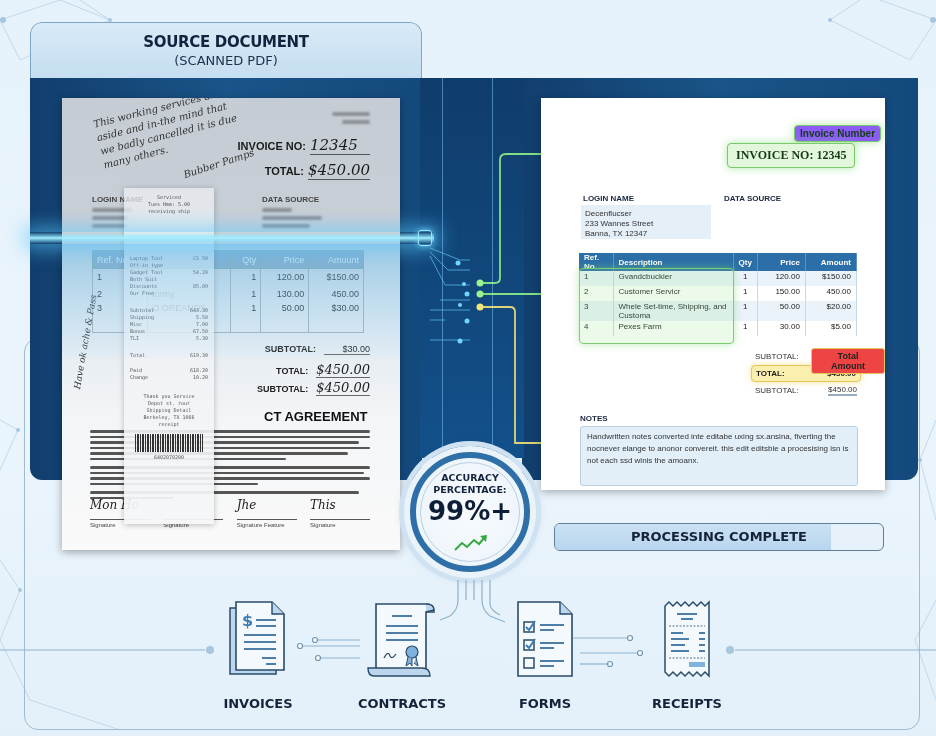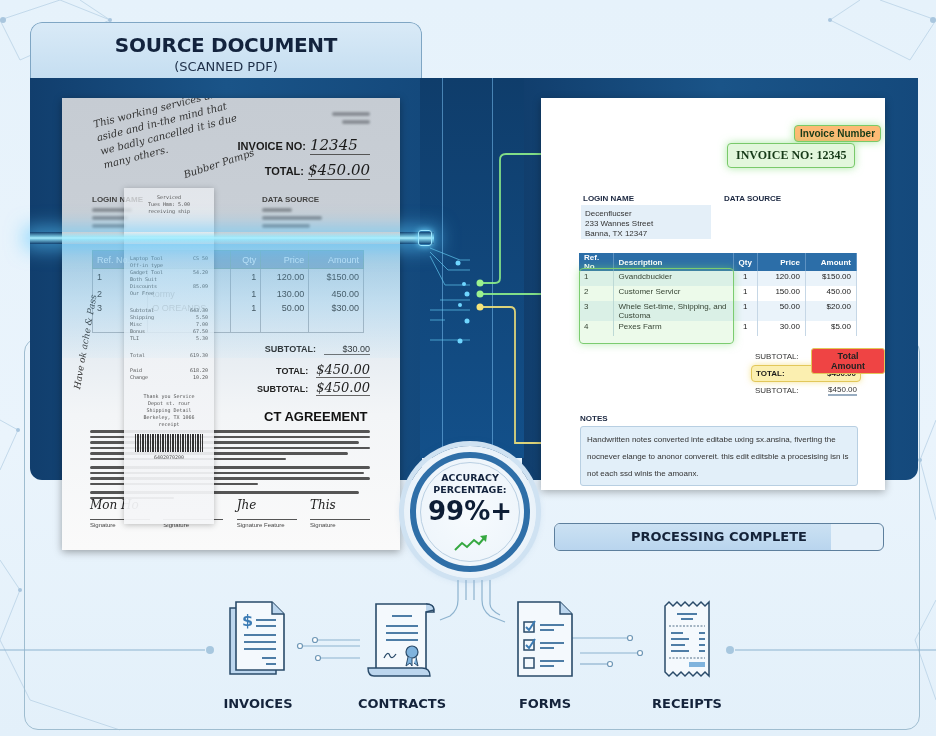--- a/index.html
+++ b/index.html
@@ -20,21 +20,21 @@
 
   
   .panel { position: absolute; top: 22px; border-radius: 12px; overflow: hidden; }
   .panel.left { left: 30px; width: 392px; height: 528px; }
   .panel.right { left: 522px; width: 396px; height: 528px; }
   .panel-head {
     height: 56px; background: linear-gradient(180deg,#d9eaf7 0%, #c5def1 100%);
     border: 1px solid #7fa6c4; border-bottom: none; border-radius: 12px 12px 0 0;
     text-align: center; padding-top: 10px;
   }
-  .panel-title { font-family: "DejaVu Sans", sans-serif; font-weight: bold; font-size: 20px; letter-spacing: -0.3px; color: #13233d; }
+  .panel-title { font-family: "DejaVu Sans", sans-serif; font-weight: bold; font-size: 15px; letter-spacing: -0.3px; color: #13233d; }
   .panel-sub { font-family: "DejaVu Sans", sans-serif; font-size: 13px; color: #1e2f48; margin-top: 2px; }
   .panel-body {
     position: absolute; top: 56px; left: 0; right: 0; height: 402px;
     background: linear-gradient(90deg, #113e6d 0%, #1a5488 50%, #14497c 100%);
   }
   .panel.left .panel-body { border-radius: 0 0 0 12px; }
   .panel.right .panel-body { border-radius: 0 0 12px 0; }
 
   
   .channel {
@@ -101,21 +101,21 @@
     background: linear-gradient(180deg, rgba(100,190,240,0.45), rgba(180,225,250,0.1));
   }
   .beam-tip { position: absolute; left: 418px; top: 230px; width: 14px; height: 16px; border: 1.5px solid #9be6ff; border-radius: 3px; box-shadow: 0 0 6px #6fd6ff; }
 
   
   .out-doc {
     position: absolute; left: 541px; top: 98px; width: 344px; height: 392px;
     background: #ffffff; box-shadow: 0 2px 8px rgba(0,0,0,0.3);
   }
   .tag-green {
-    position: absolute; background: #fdba74; border: 1px solid #79c96a; border-radius: 4px;
+    position: absolute; background: #8b5cf6; border: 1px solid #79c96a; border-radius: 4px;
     font-weight: bold; color: #163a18; box-shadow: 0 0 8px rgba(120,220,110,0.6);
   }
   .tag-invoice-label { left: 253px; top: 27px; font-size: 10px; padding: 2px 5px; }
   .tag-invoice { left: 186px; top: 45px; font-size: 12px; padding: 4px 8px; background: #e2f7dc; font-family: Liberation Serif, serif; }
   .out-label { position: absolute; font-size: 8px; font-weight: bold; color: #1b2740; }
   .out-box { position: absolute; background: #e4eff8; font-size: 8px; color: #333; line-height: 10px; padding: 4px 4px; }
   .out-box.ds .row1 { border-bottom: 1px solid #b7cde0; padding-bottom: 3px; margin-bottom: 6px; }
 
   .out-table { position: absolute; left: 38px; top: 155px; width: 278px; border-collapse: collapse; font-size: 8px; color: #222; }
   .out-table th { background: #2c6ea8; color: #fff; font-weight: bold; height: 16px; padding: 0 5px; border-right: 1px solid #5d92c2; text-align: right; }
@@ -128,21 +128,21 @@
   .out-table tr:nth-child(even) td { background: #ffffff; }
   .green-hl { position: absolute; left: 38px; top: 170px; width: 155px; height: 76px; border: 1.5px solid #7ccc70; border-radius: 4px; background: rgba(150,225,140,0.18); box-shadow: 0 0 8px rgba(120,220,110,0.5); pointer-events: none; }
 
   .out-totals { position: absolute; left: 210px; top: 250px; width: 110px; font-size: 8px; color: #333; }
   .out-totals .r { display: flex; justify-content: space-between; height: 17px; align-items: center; padding: 0 4px; }
   .out-totals .r.total { background: #fbefb0; border: 1px solid #e2c75a; border-radius: 4px; font-weight: bold; color: #1a1a1a; box-shadow: 0 0 6px rgba(240,210,80,0.6); }
   .out-totals .r.last .v { border-bottom: 2px solid #98acc0; }
   .tag-yellow { position: absolute; left: 270px; top: 250px; background: #ef4444; border: 1px solid #e2c75a; border-radius: 3px; font-size: 9px; font-weight: bold; color: #222; padding: 2px 16px; text-align: center; }
 
   .notes-label { position: absolute; left: 39px; top: 316px; font-size: 8px; font-weight: bold; color: #1b2740; }
-  .notes-box { position: absolute; left: 39px; top: 328px; width: 278px; height: 60px; background: #e2eff9; border: 1px solid #b8cfe2; border-radius: 3px; padding: 4px 6px; font-size: 8px; line-height: 17px; color: #333; }
+  .notes-box { position: absolute; left: 39px; top: 328px; width: 278px; height: 60px; background: #e2eff9; border: 1px solid #b8cfe2; border-radius: 3px; padding: 4px 6px; font-size: 8px; line-height: 12px; color: #333; }
 
   .processing {
     position: absolute; left: 554px; top: 523px; width: 330px; height: 28px;
     border: 1px solid #5d7f9d; border-radius: 6px; background: #e6f1fa; overflow: hidden;
   }
   .processing .fill { position: absolute; left: 0; top: 0; bottom: 0; width: 84%; background: linear-gradient(180deg,#cbe1f3,#b9d5ee); }
   .processing .lbl { position: relative; text-align: center; line-height: 26px; font-family: "DejaVu Sans", sans-serif; font-weight: bold; font-size: 13px; color: #142238; }
 
   
   .gauge { position: absolute; left: 404px; top: 446px; width: 132px; height: 132px; border-radius: 50%;

